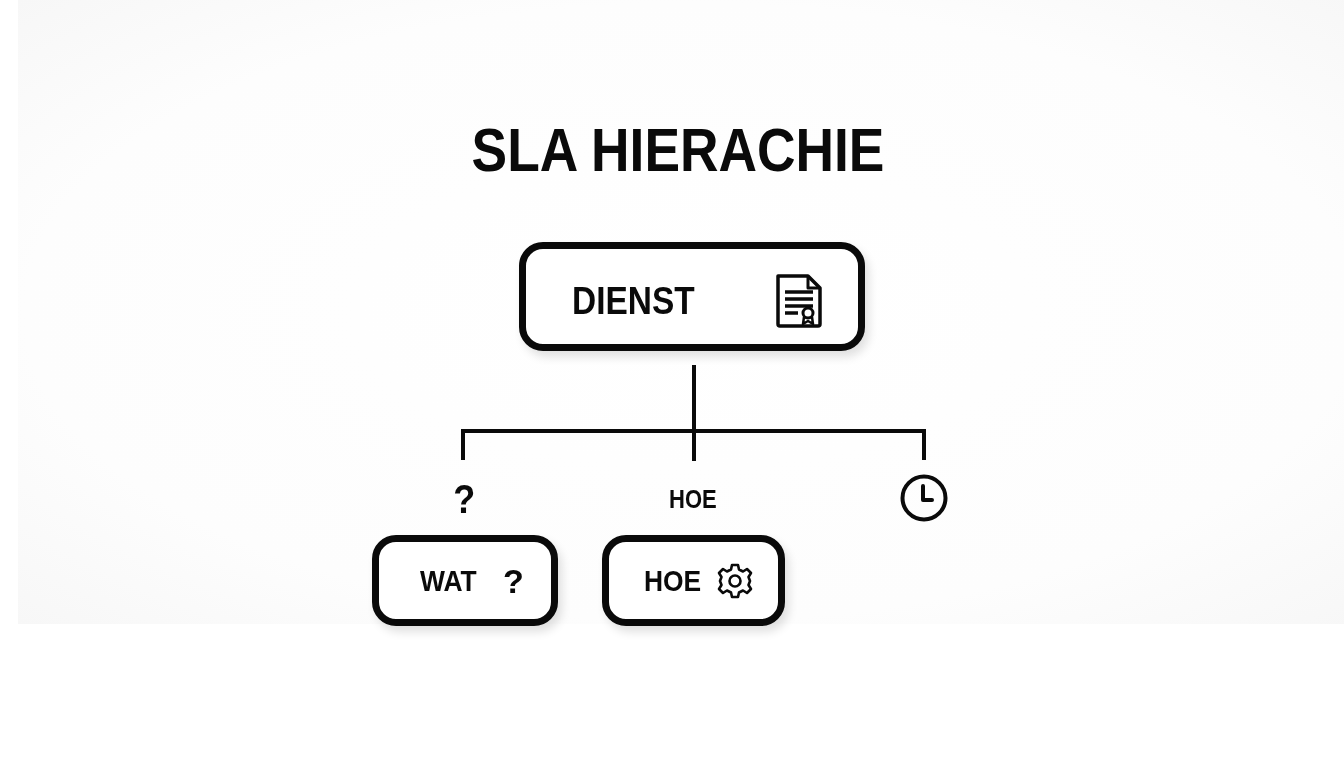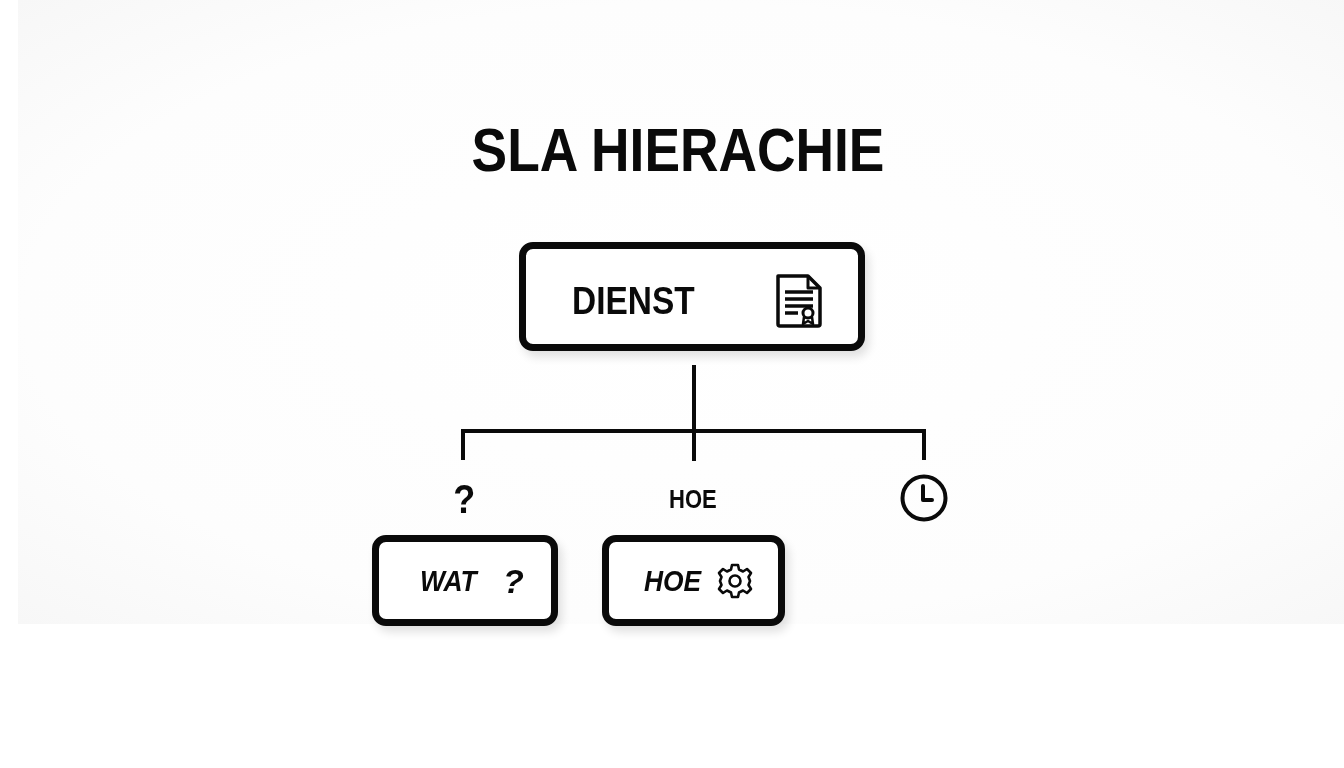--- a/index.html
+++ b/index.html
@@ -30,21 +30,21 @@
       letter-spacing: 0px;
       transform: scaleX(0.86);
       transform-origin: 660px 0;
       line-height: 76px;
       color: #0a0a0a;
     }
     .box {
       position: absolute;
       box-sizing: border-box;
       border: 7px solid #0a0a0a;
-      border-radius: 14px;
+      border-radius: 24px;
       background: #ffffff;
       box-shadow: 4px 6px 10px rgba(0,0,0,0.12);
       display: flex;
       align-items: center;
       text-align: right;
     }
     .box-label {
       font-weight: 700;
       color: #0a0a0a;
       display: inline-block;
@@ -68,21 +68,20 @@
     .root .doc-icon {
       position: absolute;
       left: 248px;
       top: 23px;
       width: 52px;
       height: 58px;
     }
     .child {
       top: 535px;
       height: 91px;
-      font-style: italic;
     }
     .child .box-label {
       position: absolute;
       font-size: 30px;
       line-height: 36px;
       top: 21px;
     }
     .child-wat { left: 354px; width: 186px; }
     .child-wat .box-label { left: 41px; }
     .child-wat .q-inner {

